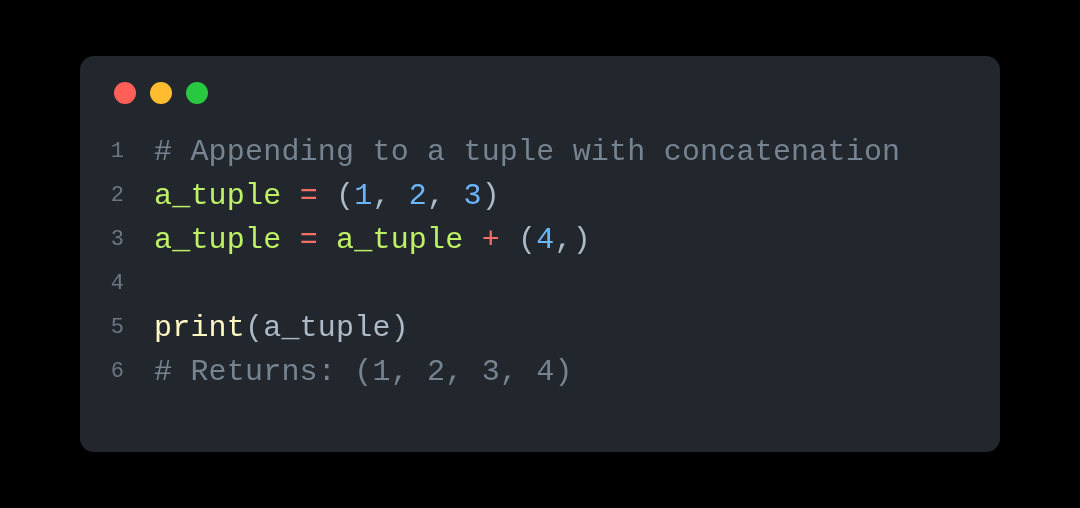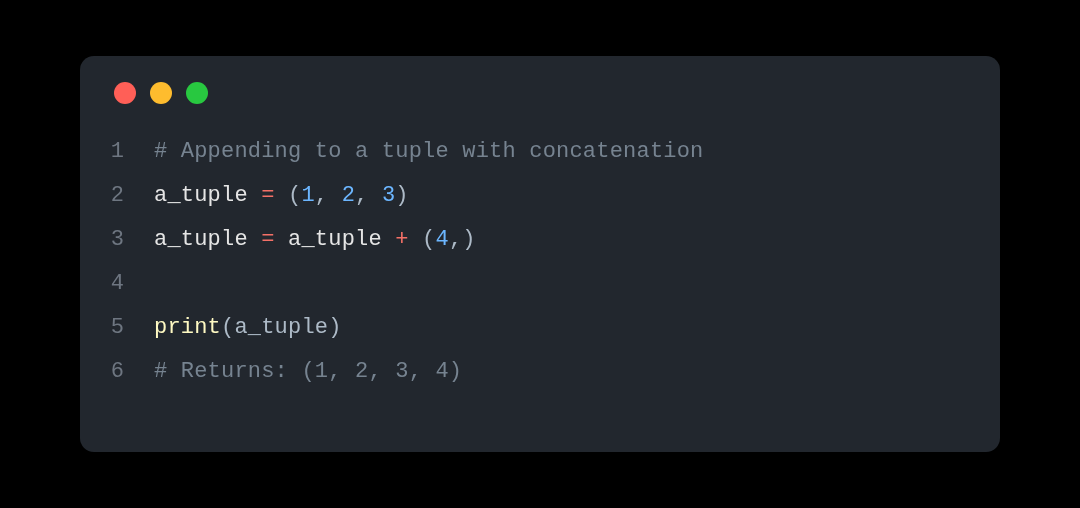--- a/index.html
+++ b/index.html
@@ -45,31 +45,31 @@
     font-size: 22px;
     line-height: 44px;
     width: 40px;
     text-align: right;
     padding-right: 6px;
     user-select: none;
   }
   .code-lines {
     display: flex;
     flex-direction: column;
-    font-size: 22px;
+    font-size: 30px;
     line-height: 44px;
     padding-left: 24px;
     color: #adbac7;
     white-space: pre;
     letter-spacing: 0.2px;
   }
   .ln-row { height: 44px; }
   .code-row { height: 44px; }
   .tok-comment { color: #768390; }
-  .tok-ident   { color: #e5e5e5; }
+  .tok-ident   { color: #bef264; }
   .tok-op      { color: #f47067; }
   .tok-punc    { color: #adbac7; }
   .tok-num     { color: #6cb6ff; }
   .tok-func    { color: #fef9c3; }
 </style>
 </head>
 <body>
 
 <div class="code-window">
   <div class="title-bar">

